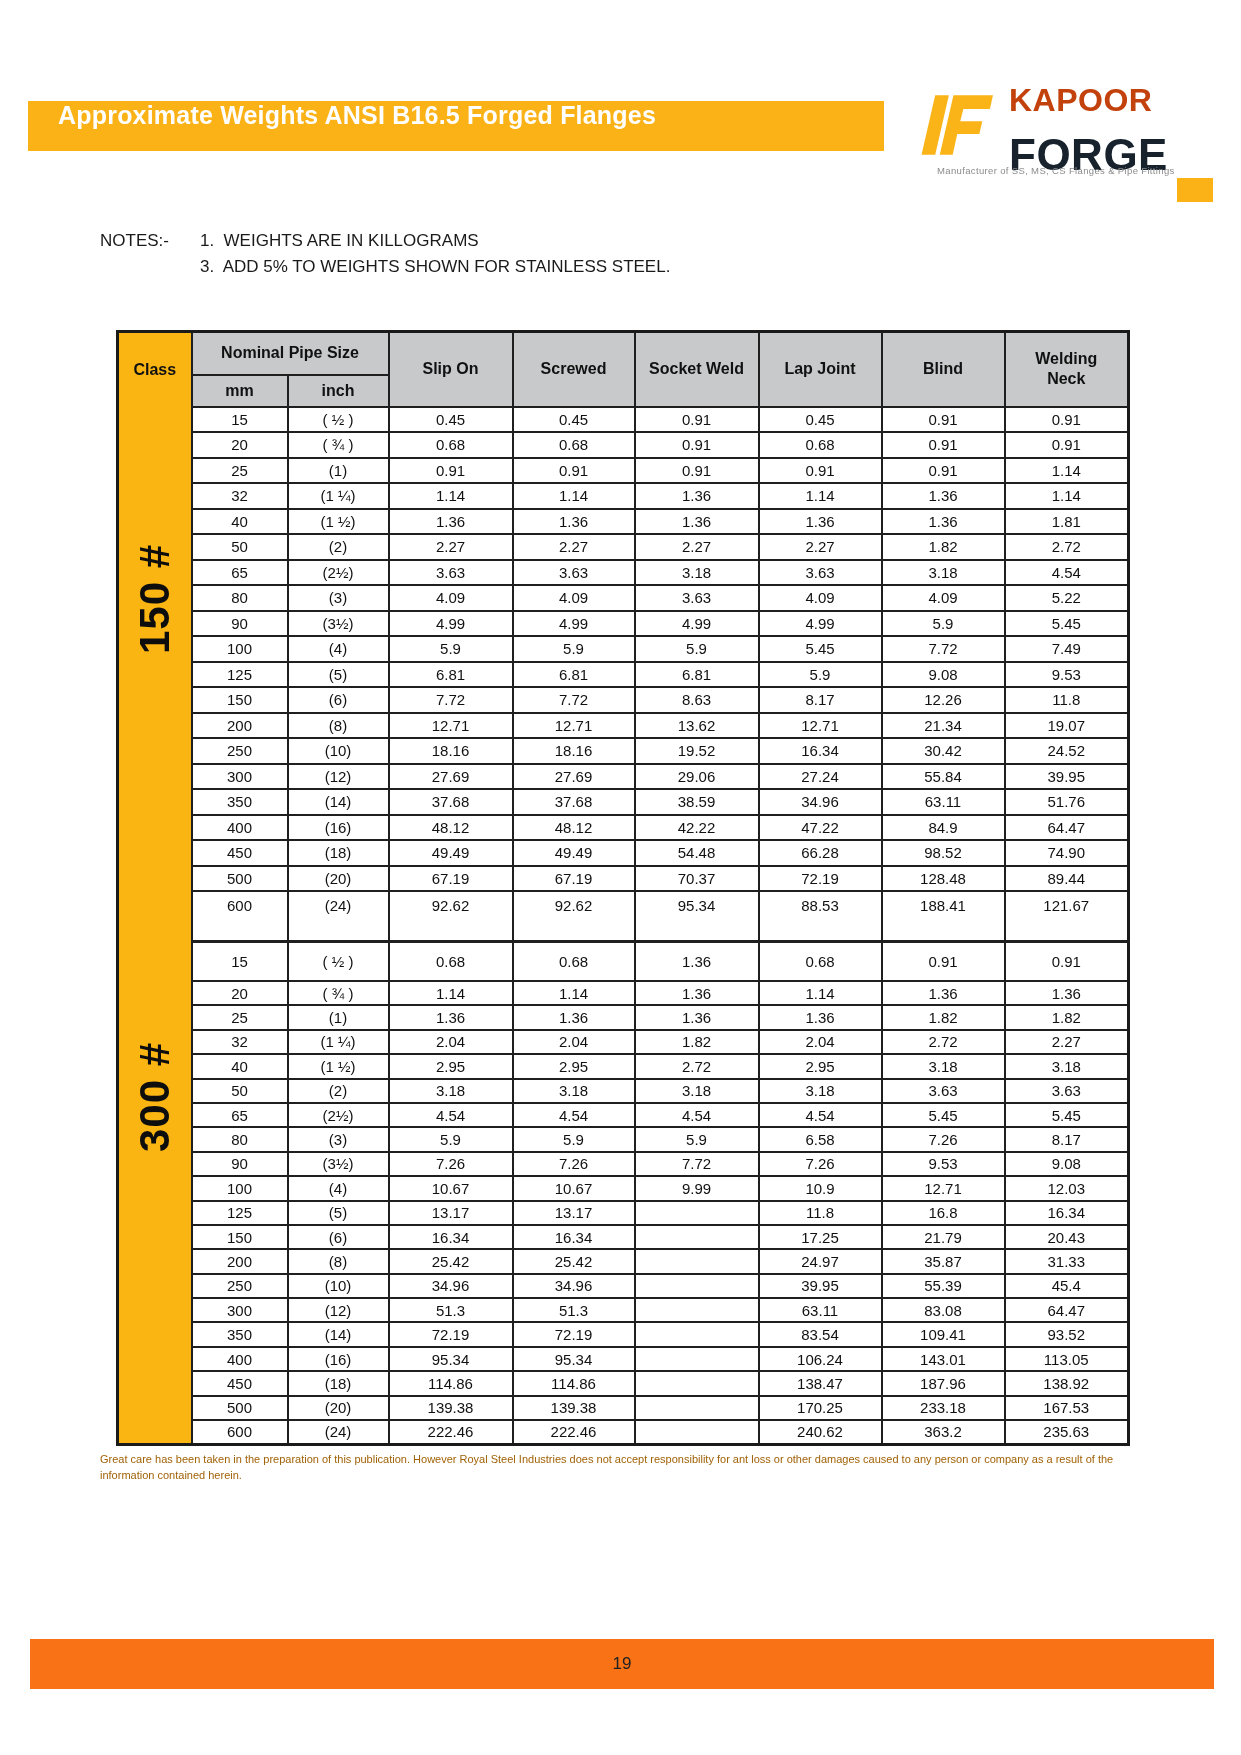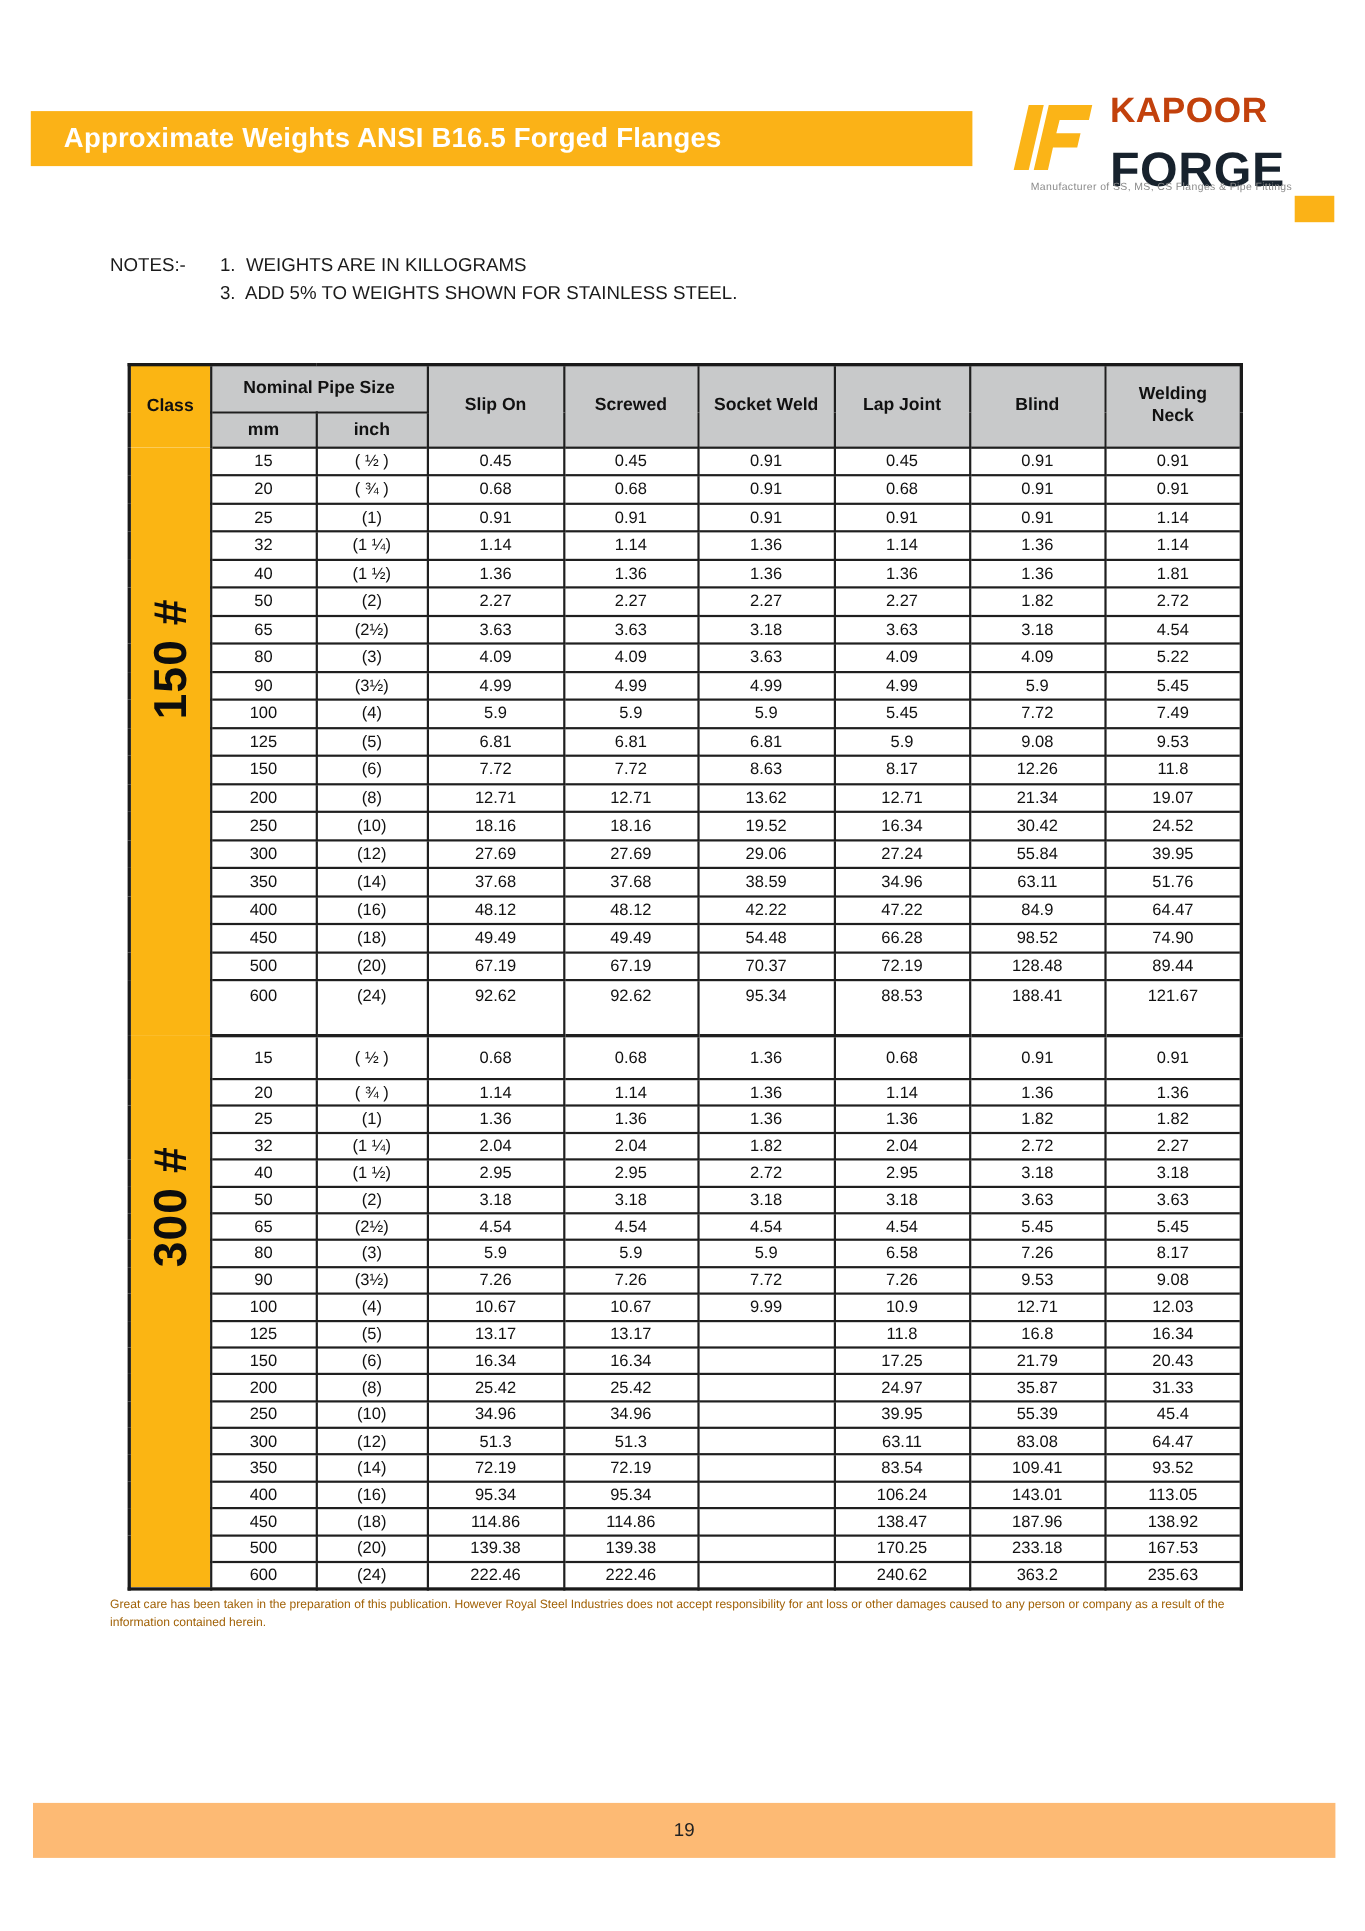--- a/index.html
+++ b/index.html
@@ -4,21 +4,21 @@
 <style>
   html,body{margin:0;padding:0;}
   body{
     width:1241px;height:1755px;position:relative;background:#ffffff;
     font-family:"Liberation Sans",sans-serif;color:#111;overflow:hidden;
   }
 
   
   .banner{
     position:absolute;left:28px;top:101px;width:856px;height:50px;
-    background:#FBB217;display:flex;align-items:center;
+    background:#FBB217;display:flex;
     padding-left:30px;box-sizing:border-box;
   }
   .banner .title{
     font-size:25px;font-weight:bold;color:#ffffff;letter-spacing:.2px;white-space:nowrap;
   }
   .logo{position:absolute;left:920px;top:84px;width:300px;height:95px;}
   .logo .mark{position:absolute;left:0;top:2px;}
   .logo .brand{position:absolute;left:89px;top:0;line-height:1;}
   .brand-top{font-size:32px;font-weight:800;color:#c2410c;letter-spacing:.5px;}
   .brand-bottom{font-size:44px;font-weight:800;color:#17222D;letter-spacing:.5px;margin-top:17px;}
@@ -60,21 +60,21 @@
   .vlabel.v0{top:36%;}
   .vlabel.v1{top:31%;}
 
   
   .disclaimer{
     position:absolute;left:100px;top:1452px;width:1048px;
     font-size:11px;line-height:1.42;color:#a16207;
   }
   .footer-bar{
     position:absolute;left:30px;top:1639px;width:1184px;height:50px;
-    background:#fdba74;display:flex;align-items:center;justify-content:center;
+    background:#f97316;display:flex;align-items:center;justify-content:center;
   }
   .footer-bar .pagenum{font-size:17px;color:#222;}
 </style>
 </head>
 <body>
 
 <div class="banner">
   <span class="title">Approximate Weights ANSI B16.5 Forged Flanges</span>
 </div>
 

